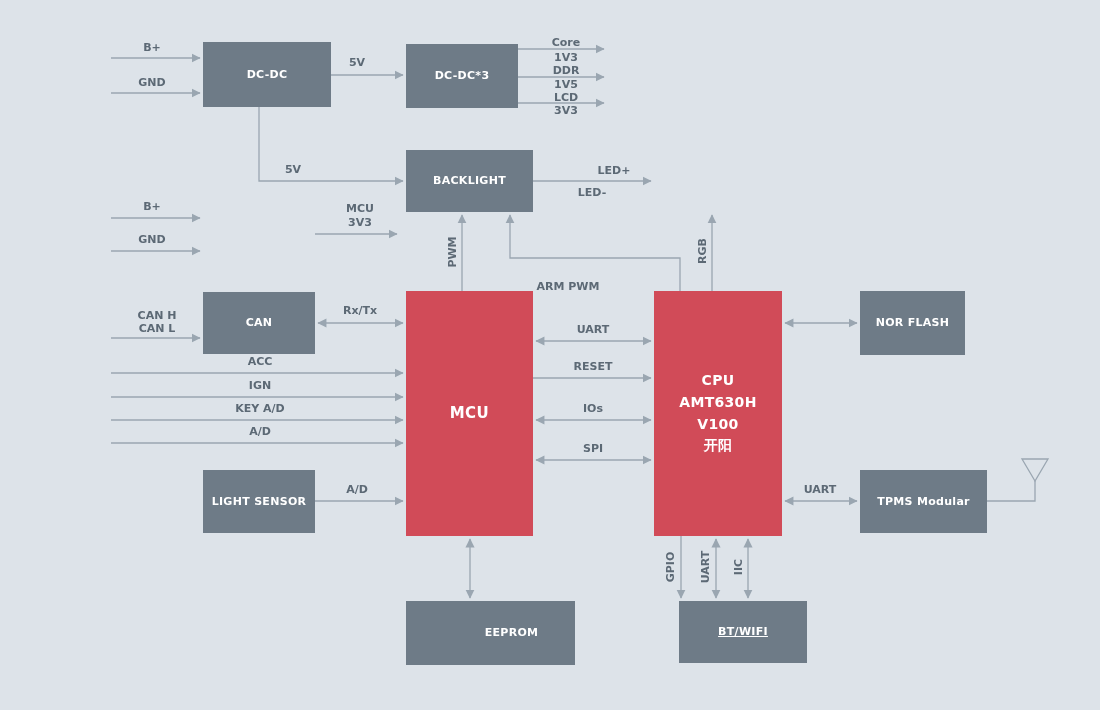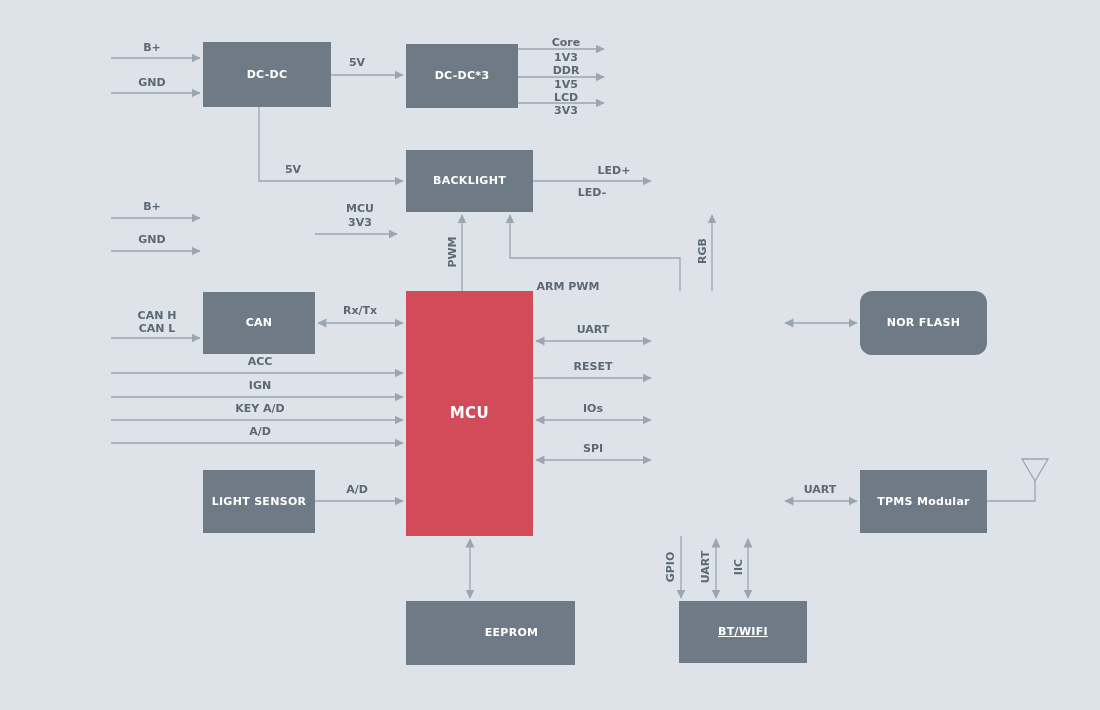--- a/index.html
+++ b/index.html
@@ -75,21 +75,27 @@
   </div>
   <div class="box" id="box-backlight" style="left:406px;top:150px;width:127px;height:62px;">
     <span class="bl">BACKLIGHT</span>
   </div>
   <div class="box" id="box-can" style="left:203px;top:292px;width:112px;height:62px;">
     <span class="bl">CAN</span>
   </div>
   <div class="box red" id="box-mcu" style="left:406px;top:291px;width:127px;height:245px;">
     <span class="bl">MCU</span>
   </div>
-  <div class="box" id="box-nor-flash" style="left:860px;top:291px;width:127px;height:64px;border-radius:12px;">
+  <div class="box red" id="box-cpu" style="left:654px;top:291px;width:128px;height:245px;">
+    <span class="bl">CPU</span>
+    <span class="bl">AMT630H</span>
+    <span class="bl">V100</span>
+    <span class="bl">开阳</span>
+  </div>
+  <div class="box" id="box-nor-flash" style="left:860px;top:291px;width:105px;height:64px;">
     <span class="bl">NOR FLASH</span>
   </div>
   <div class="box" id="box-tpms" style="left:860px;top:470px;width:127px;height:63px;">
     <span class="bl">TPMS Modular</span>
   </div>
   <div class="box" id="box-light-sensor" style="left:203px;top:470px;width:112px;height:63px;">
     <span class="bl">LIGHT SENSOR</span>
   </div>
   <div class="box" id="box-eeprom" style="left:406px;top:601px;width:127px;height:64px;padding-left:42px;">
     <span class="bl">EEPROM</span>

